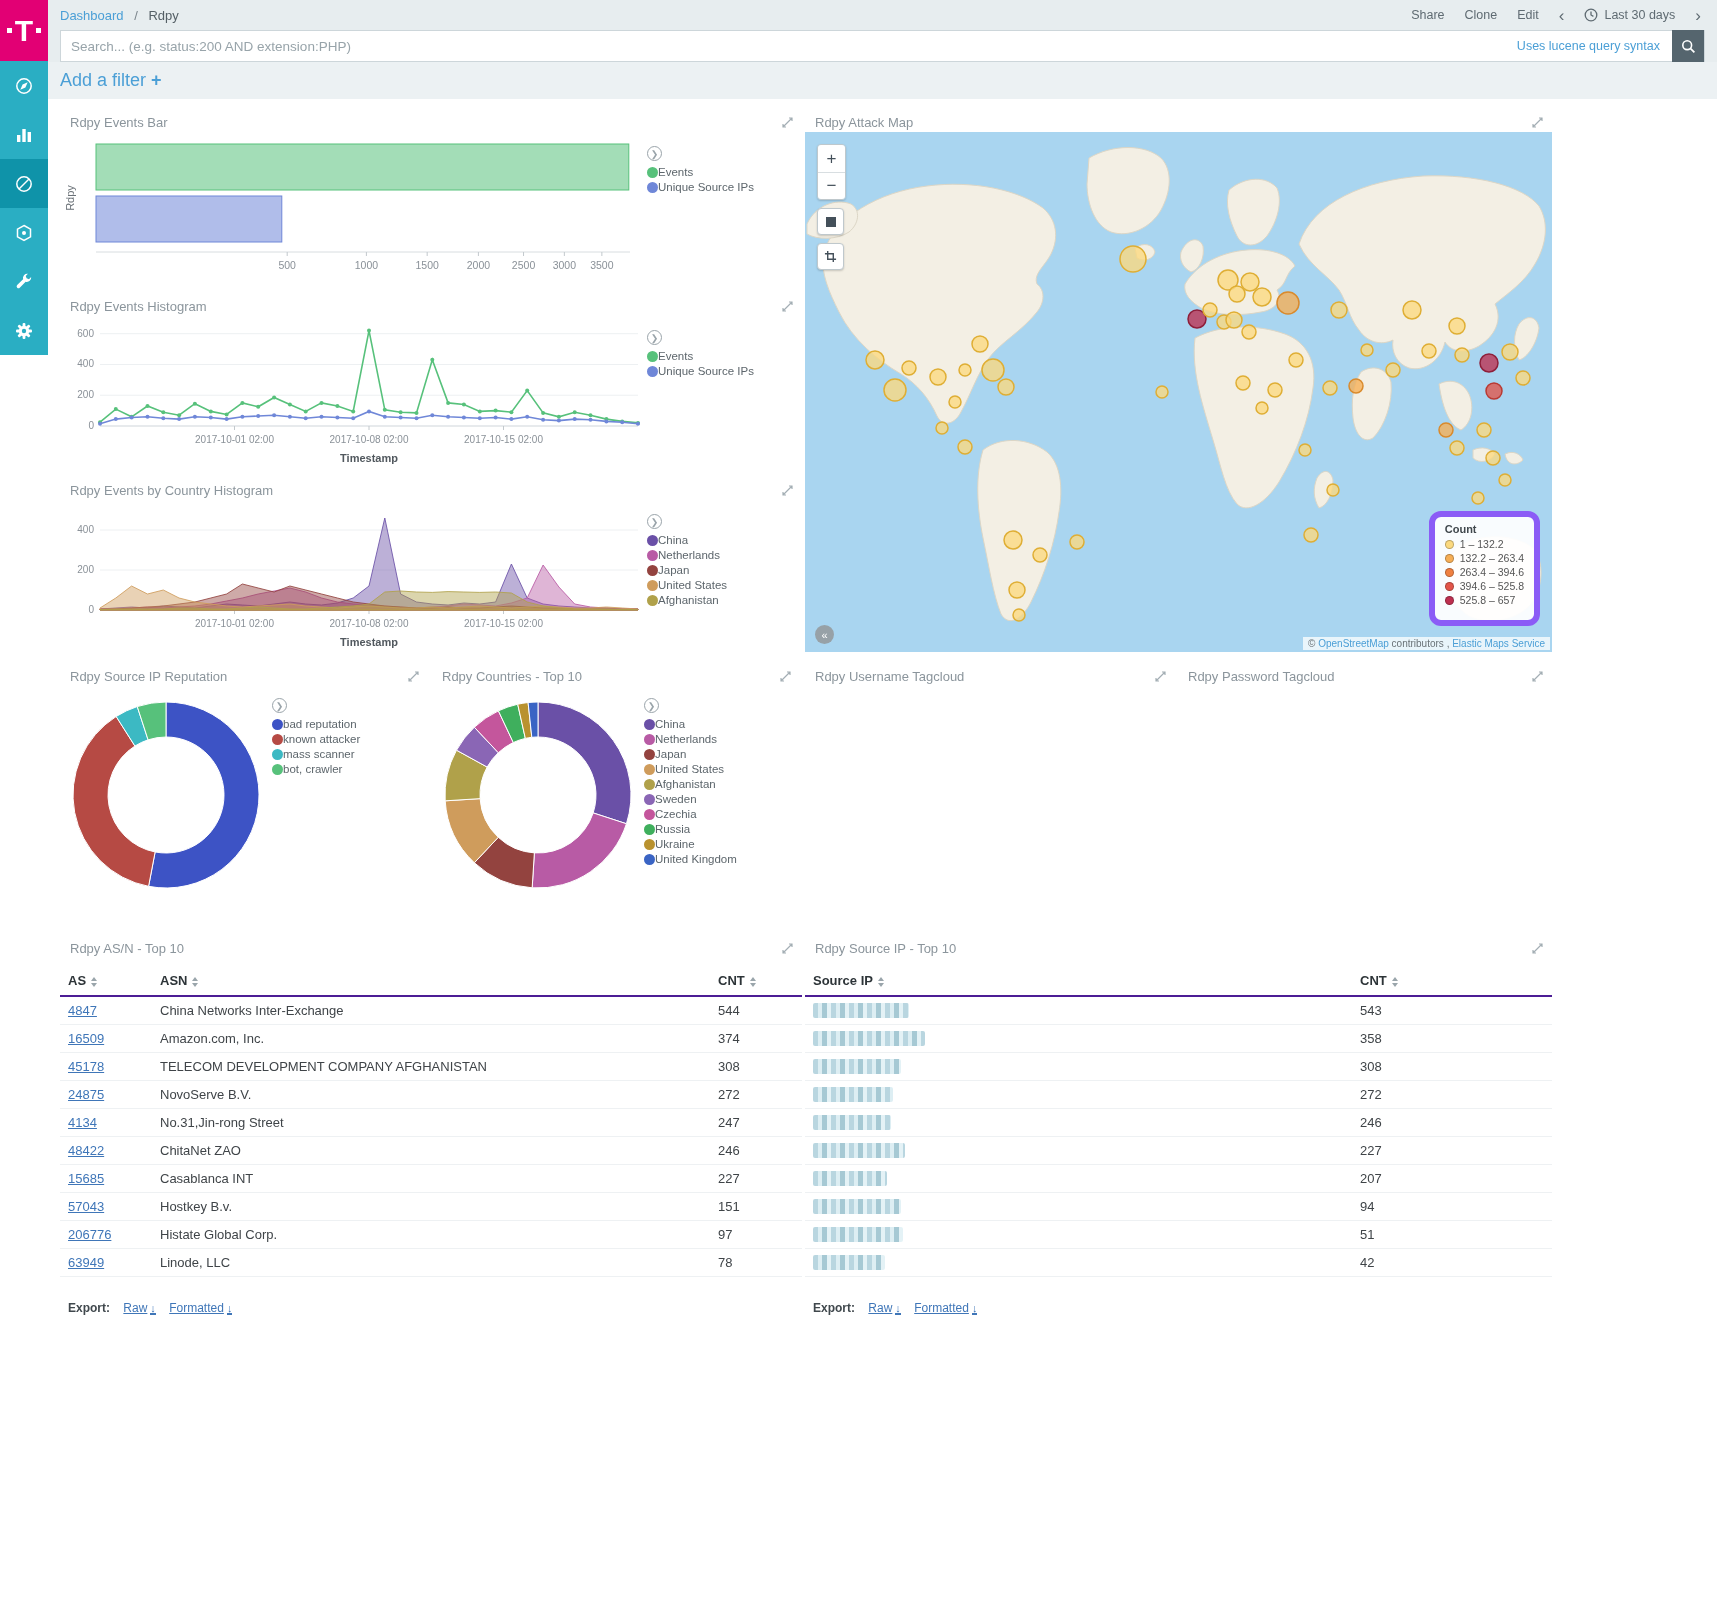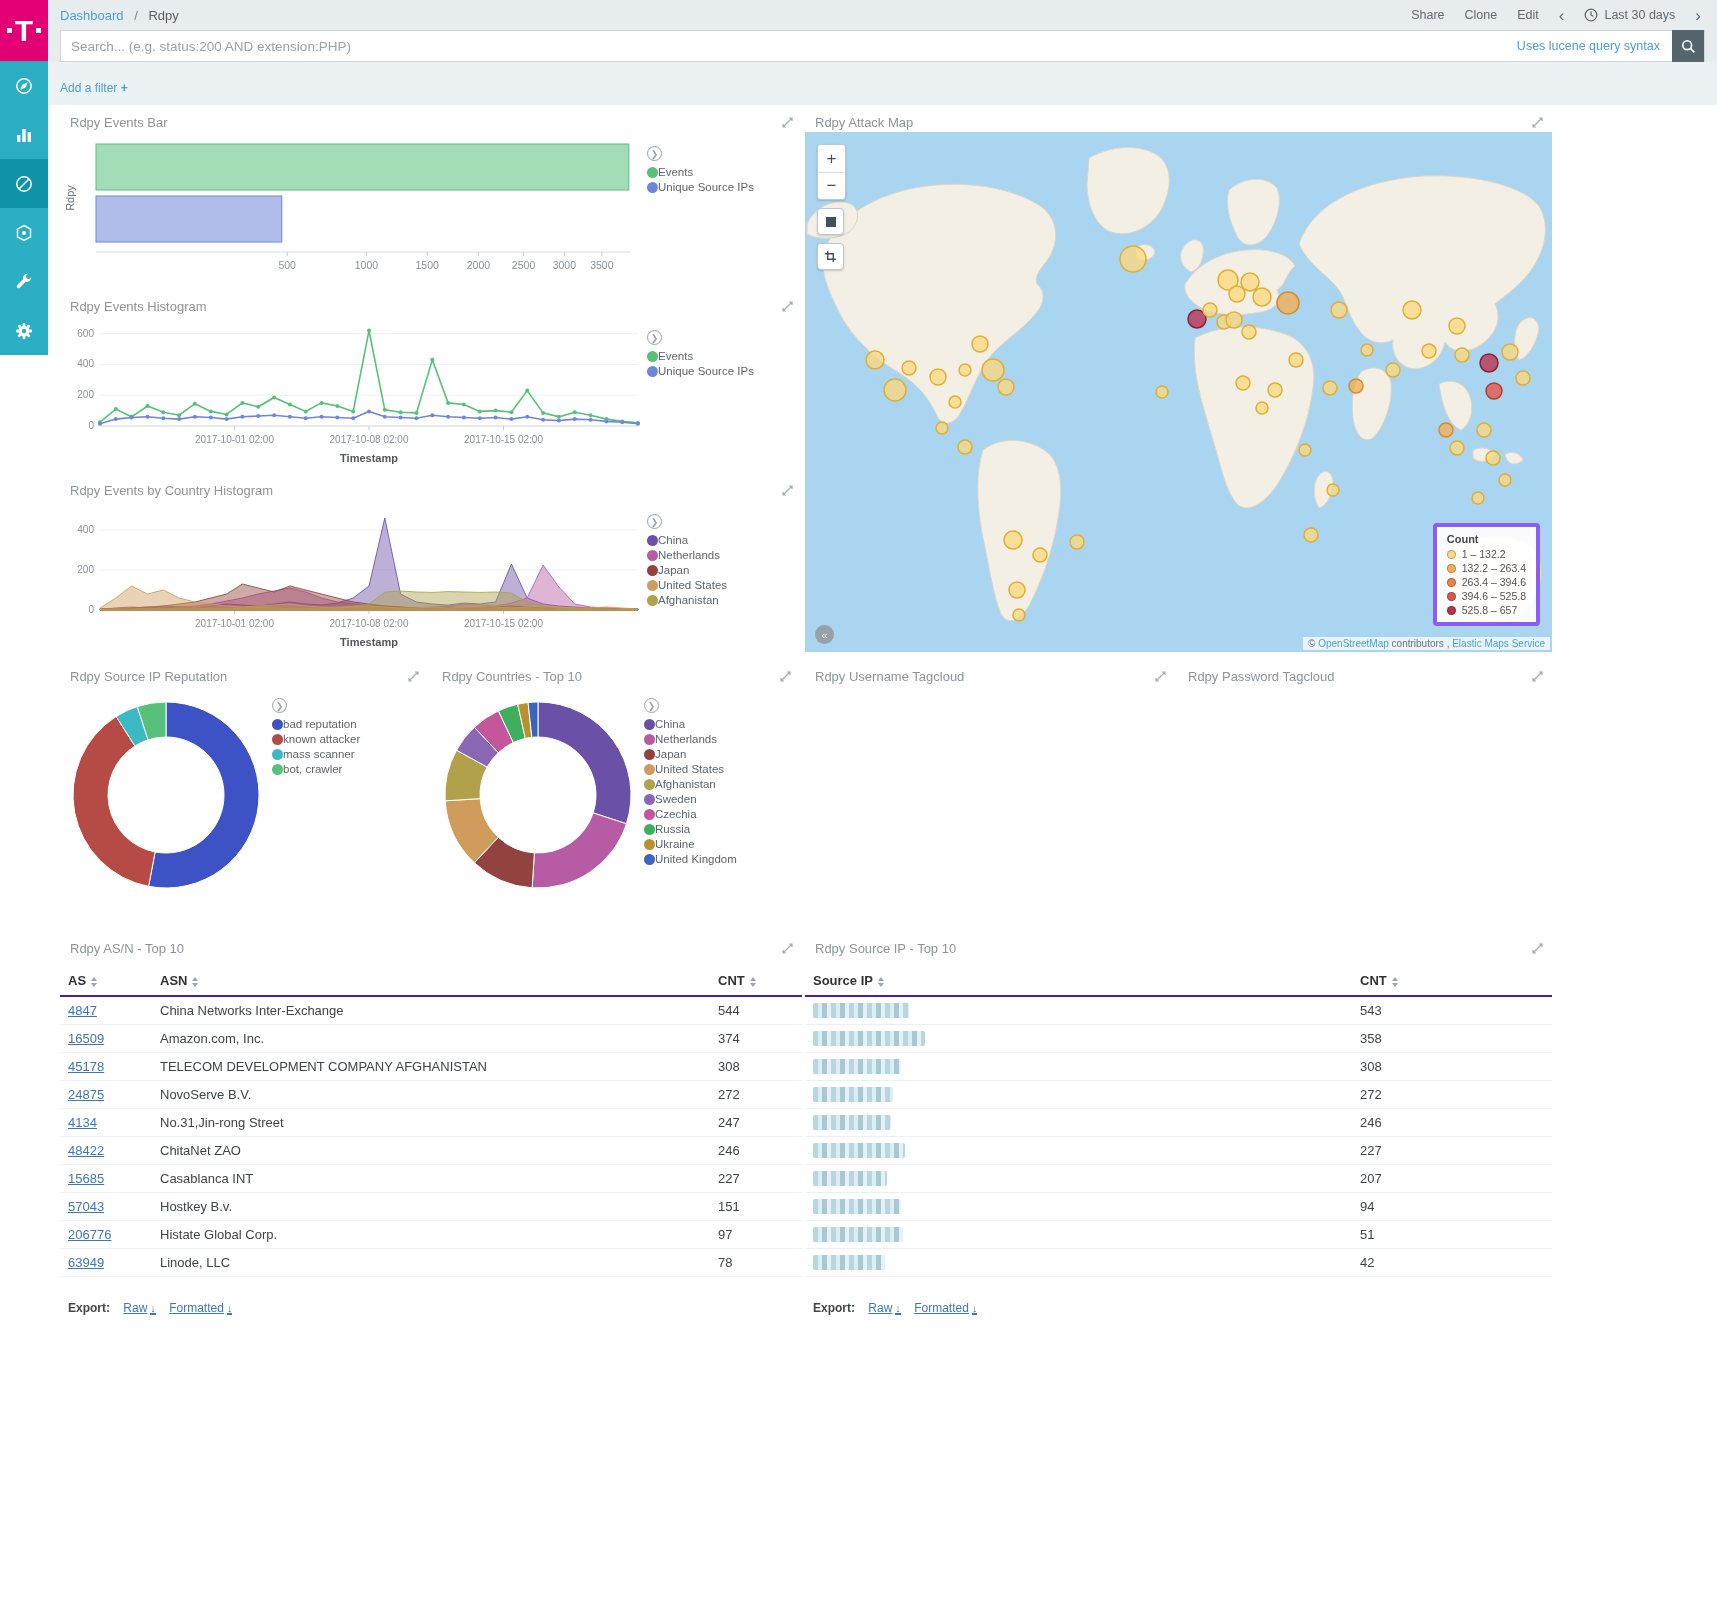--- a/index.html
+++ b/index.html
@@ -28,21 +28,21 @@
   .chev{font-size:17px;line-height:1;cursor:pointer;color:#5f6b72}
   .time{display:flex;align-items:center;gap:6px;cursor:pointer}
 
   .search-row{padding:0 12px}
   .searchbox{display:flex;height:32px;background:#fff;border:1px solid #cdd6da;align-items:center}
   .searchbox input{flex:1;border:none;outline:none;padding:0 10px;font-size:13.5px;color:#333;font-family:"Liberation Sans",sans-serif}
   .searchbox input::placeholder{color:#98a4aa}
   .syntax{color:#4b9fd6;font-size:12.5px;margin-right:12px;white-space:nowrap}
   .search-btn{width:32px;height:32px;background:#55656e;border:none;cursor:pointer;display:flex;align-items:center;justify-content:center;flex:0 0 32px}
 
-  .filter-row{padding:19px 12px;font-size:12px;background:#ecf1f3}
+  .filter-row{padding:8px 12px;font-size:18px;background:#ecf1f3}
   .filter-row a{color:#4b9fd6}
   .filter-row b{font-weight:bold}
 
   
   .content{position:absolute;left:48px;top:105px;width:1669px;height:1520px;background:#fff}
   .panel{position:absolute;background:#fff}
   .panel>h3{font-size:13px;font-weight:normal;color:#8b959c;padding:8px 10px 2px}
   .expand{position:absolute;top:9px;right:9px;cursor:pointer;opacity:.85}
 
   .chart-flex{display:flex;padding:0 2px}
@@ -56,21 +56,21 @@
 
   
   .map-body{position:relative;height:520px;margin:0 0 0 0;overflow:hidden}
   .map-body>svg{display:block}
   .map-ctrl{position:absolute;left:12px;top:12px;display:flex;flex-direction:column;gap:8px;z-index:3}
   .mgroup{display:flex;flex-direction:column;border:1px solid #bfc8cc;border-radius:4px;overflow:hidden;box-shadow:0 1px 2px rgba(0,0,0,.18)}
   .mbtn{width:27px;height:27px;background:#fff;display:flex;align-items:center;justify-content:center;font-size:17px;color:#44505a;cursor:pointer;border:none}
   .mgroup .mbtn+.mbtn{border-top:1px solid #d8dee1}
   .mbtn.single{border:1px solid #bfc8cc;border-radius:4px;box-shadow:0 1px 2px rgba(0,0,0,.18)}
   .sqglyph{width:10px;height:10px;background:#44505a;display:block}
-  .map-legend{position:absolute;right:12px;bottom:26px;background:rgba(255,255,255,.93);border:4px solid #8b5cf6;border-radius:4px;padding:6px 10px 4px;font-size:10.5px;color:#555;z-index:3}
+  .map-legend{position:absolute;right:12px;bottom:26px;background:rgba(255,255,255,.93);border:6px solid #8b5cf6;border-radius:12px;padding:6px 10px 12px;font-size:10.5px;color:#555;z-index:3}
   .map-legend h4{font-size:11px;color:#40484d;font-weight:bold;margin-bottom:3px}
   .map-legend .row{display:flex;align-items:center;gap:6px;margin:2px 0;cursor:default}
   .map-legend .dot{width:9px;height:9px;border-radius:50%;border:1px solid rgba(0,0,0,.25);flex:0 0 9px}
   .attrib{position:absolute;right:2px;bottom:2px;font-size:10px;color:#6a7277;background:rgba(255,255,255,.75);padding:1px 5px;z-index:3;white-space:nowrap}
   .attrib a{color:#4b9fd6}
   .attrib-toggle{position:absolute;left:10px;bottom:8px;width:19px;height:19px;border-radius:50%;background:#97a1a7;color:#fff;display:flex;align-items:center;justify-content:center;font-size:11px;cursor:pointer;z-index:3}
 
   
   .dtable{width:100%;border-collapse:collapse;font-size:13px;margin-top:8px}
   .dtable th{text-align:left;font-weight:bold;color:#2d3438;padding:7px 8px;border-bottom:2px solid #4c1d95;cursor:pointer;white-space:nowrap}

